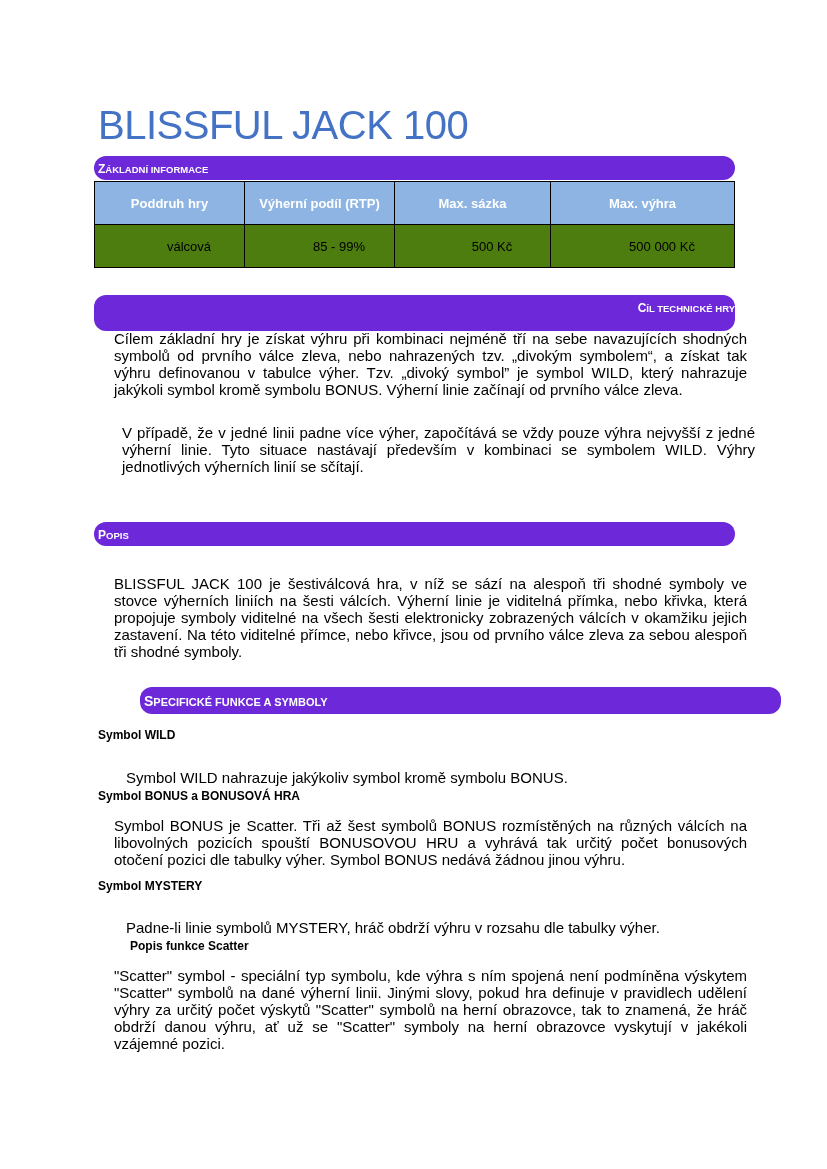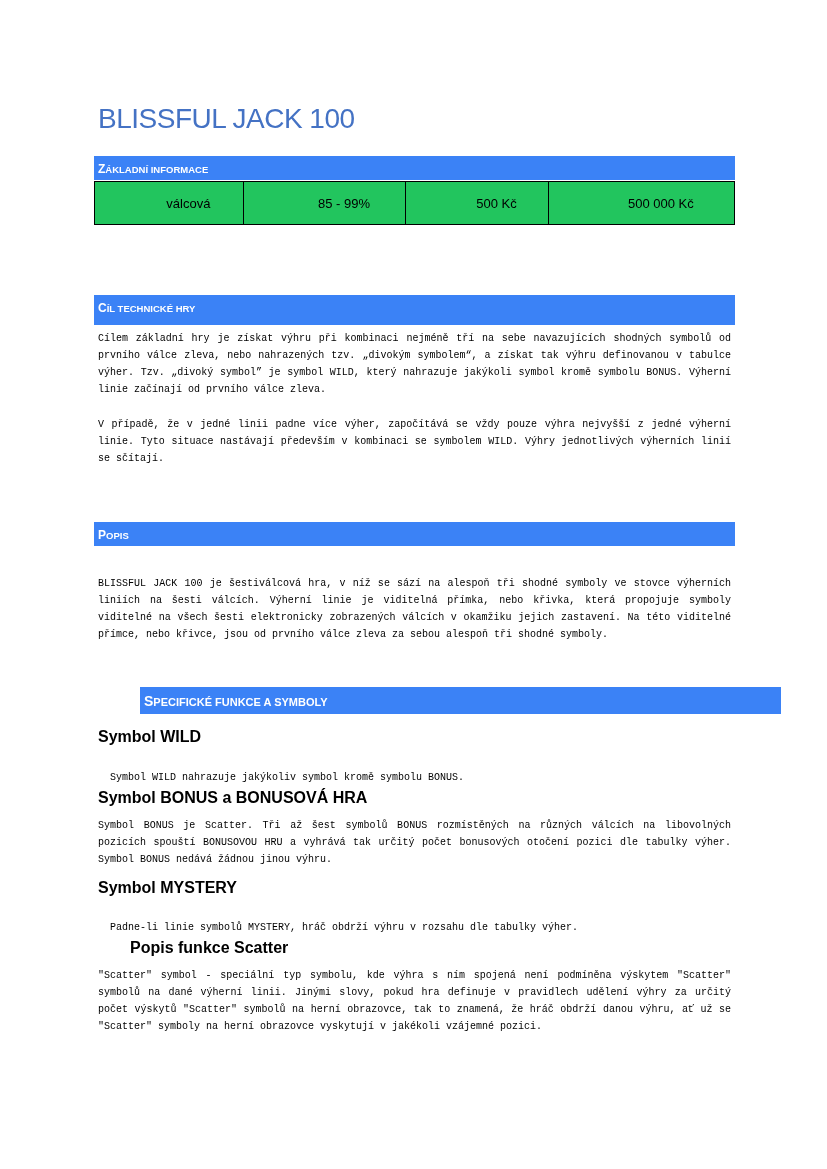--- a/index.html
+++ b/index.html
@@ -1,52 +1,58 @@
 <!DOCTYPE html>
 <html><head>
 <meta charset="utf-8">
 <style>
   html, body { margin: 0; padding: 0; background: #ffffff; }
   body { width: 827px; height: 1169px; position: relative; font-family: "Liberation Sans", sans-serif; color: #000; }
   .page { position: absolute; left: 94px; top: 0; width: 641px; }
-  .title { position: absolute; top: 103px; left: 4px; font-family: "Liberation Sans", sans-serif; font-size: 28px; color: #4472c4; letter-spacing: -0.5px; font-weight: normal; }
-  .bar { position: absolute; left: 0; width: 641px; background: #3b82f6; color: #fff; font-weight: bold; font-size: 9.5px; box-sizing: border-box; padding-left: 4px; }
+  .title { position: absolute; top: 103px; left: 4px; font-family: "Liberation Sans", sans-serif; font-size: 40px; color: #4472c4; letter-spacing: -0.5px; font-weight: normal; }
+  .bar { position: absolute; left: 0; width: 641px; background: #6d28d9; color: #fff; font-weight: bold; font-size: 9.5px; box-sizing: border-box; padding-left: 4px; border-radius: 12px; }
   .bar .cap { font-size: 12px; }
   .bar.big { font-size: 11px; }
   .bar.big .cap { font-size: 14px; }
   table.info { position: absolute; left: 0; top: 181px; width: 641px; border-collapse: collapse; font-size: 13px; }
   table.info td, table.info th { border: 1px solid #000; text-align: center; }
   table.info th { background: #8eb4e3; color: #fff; height: 40px; font-weight: bold; font-size: 13px; }
-  table.info td { background: #22c55e; height: 40px; padding-left: 40px; }
-  .para { position: absolute; left: 4px; width: 633px; font-size: 10px; line-height: 17px; text-align: justify; font-family: Liberation Mono, monospace; }
-  .sub { position: absolute; left: 4px; font-size: 16px; font-weight: bold; }
+  table.info td { background: #4d7c0f; height: 40px; padding-left: 40px; }
+  .para { position: absolute; left: 20px; width: 633px; font-size: 15px; line-height: 17px; text-align: justify; }
+  .sub { position: absolute; left: 4px; font-size: 12px; font-weight: bold; }
 </style>
 </head>
 <body>
 
 <div class="page">
 
   <div class="title">BLISSFUL JACK 100</div>
 
   <div class="bar" style="top:156px;height:24px;line-height:26px;"><span class="cap">Z</span><span>ÁKLADNÍ INFORMACE</span></div>
 
   <table class="info">
     <tbody>
+        <tr>
+      <th style="width:147px">Poddruh hry</th>
+      <th style="width:147px">Výherní podíl (RTP)</th>
+      <th style="width:153px">Max. sázka</th>
+      <th>Max. výhra</th>
+    </tr>
     <tr>
       <td>válcová</td>
       <td>85 - 99%</td>
       <td>500 Kč</td>
       <td>500 000 Kč</td>
     </tr>
   </tbody>
     </table>
 
-  <div class="bar" style="top:295px;height:30px;line-height:26px;"><span class="cap">C</span><span>ÍL TECHNICKÉ HRY</span></div>
+  <div class="bar" style="top:295px;height:36px;line-height:26px;text-align:right;"><span class="cap">C</span><span>ÍL TECHNICKÉ HRY</span></div>
   <p class="para" style="top:330px;margin:0;">Cílem základní hry je získat výhru při kombinaci nejméně tří na sebe navazujících shodných symbolů od prvního válce zleva, nebo nahrazených tzv. „divokým symbolem“, a získat tak výhru definovanou v tabulce výher. Tzv. „divoký symbol” je symbol WILD, který nahrazuje jakýkoli symbol kromě symbolu BONUS. Výherní linie začínají od prvního válce zleva.</p>
-  <p class="para" style="top:416px;margin:0;">V případě, že v jedné linii padne více výher, započítává se vždy pouze výhra nejvyšší z jedné výherní linie. Tyto situace nastávají především v kombinaci se symbolem WILD. Výhry jednotlivých výherních linií se sčítají.</p>
+  <p class="para" style="top:416px;margin:8px;">V případě, že v jedné linii padne více výher, započítává se vždy pouze výhra nejvyšší z jedné výherní linie. Tyto situace nastávají především v kombinaci se symbolem WILD. Výhry jednotlivých výherních linií se sčítají.</p>
 
   <div class="bar" style="top:522px;height:24px;line-height:26px;"><span class="cap">P</span><span>OPIS</span></div>
   <p class="para" style="top:575px;margin:0;">BLISSFUL JACK 100 je šestiválcová hra, v níž se sází na alespoň tři shodné symboly ve stovce výherních liniích na šesti válcích. Výherní linie je viditelná přímka, nebo křivka, která propojuje symboly viditelné na všech šesti elektronicky zobrazených válcích v okamžiku jejich zastavení. Na této viditelné přímce, nebo křivce, jsou od prvního válce zleva za sebou alespoň tři shodné symboly.</p>
 
   <div class="bar big" style="top:687px;height:27px;line-height:29px;margin-left:46px;"><span class="cap">S</span><span>PECIFICKÉ FUNKCE A SYMBOLY</span></div>
 
   <div class="sub" style="top:728px;">Symbol WILD</div>
   <p class="para" style="top:757px;margin:12px;">Symbol WILD nahrazuje jakýkoliv symbol kromě symbolu BONUS.</p>
 
   <div class="sub" style="top:789px;">Symbol BONUS a BONUSOVÁ HRA</div>

